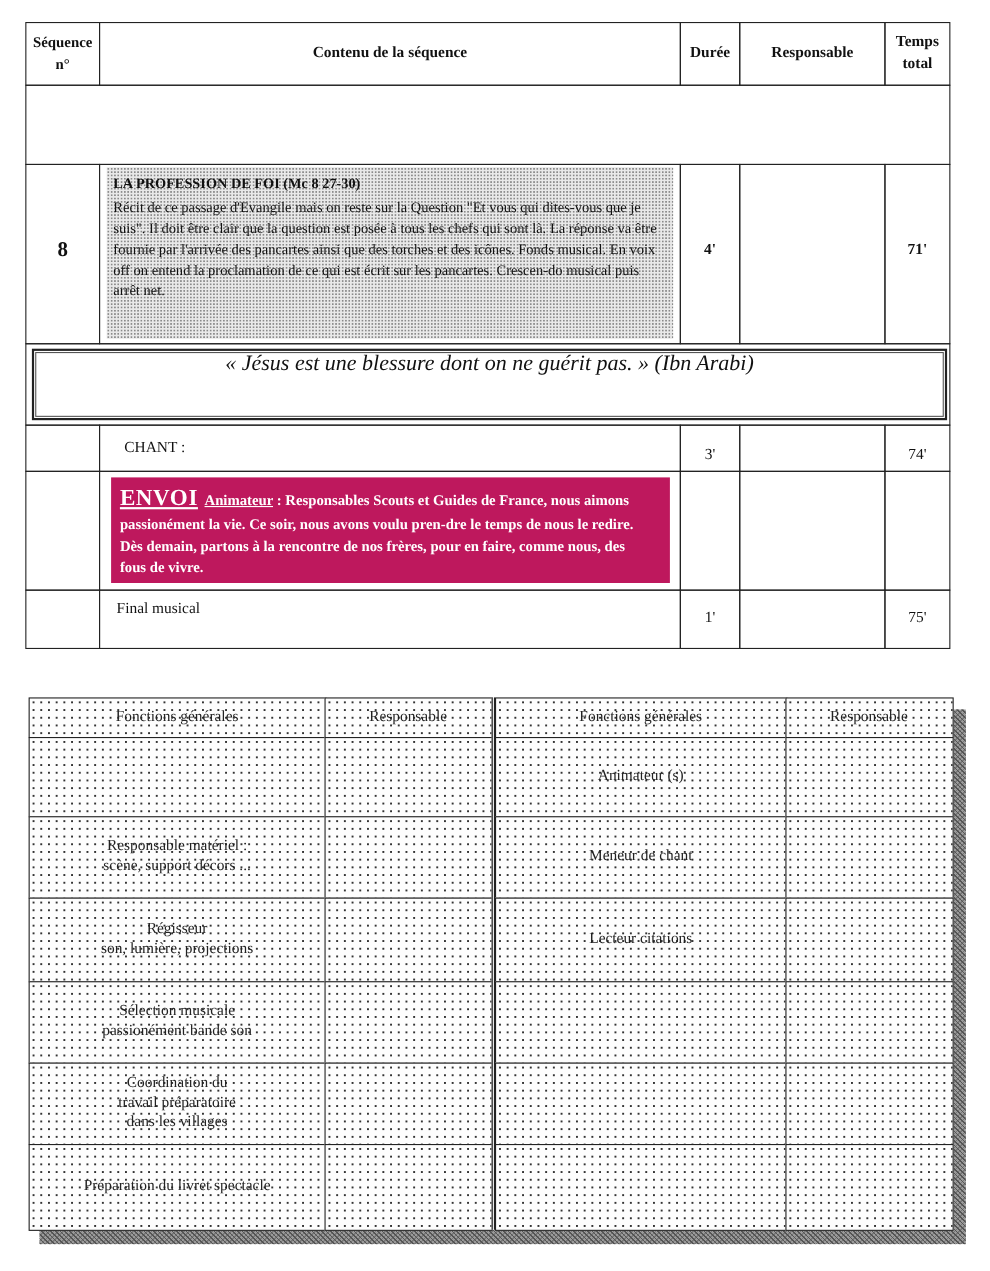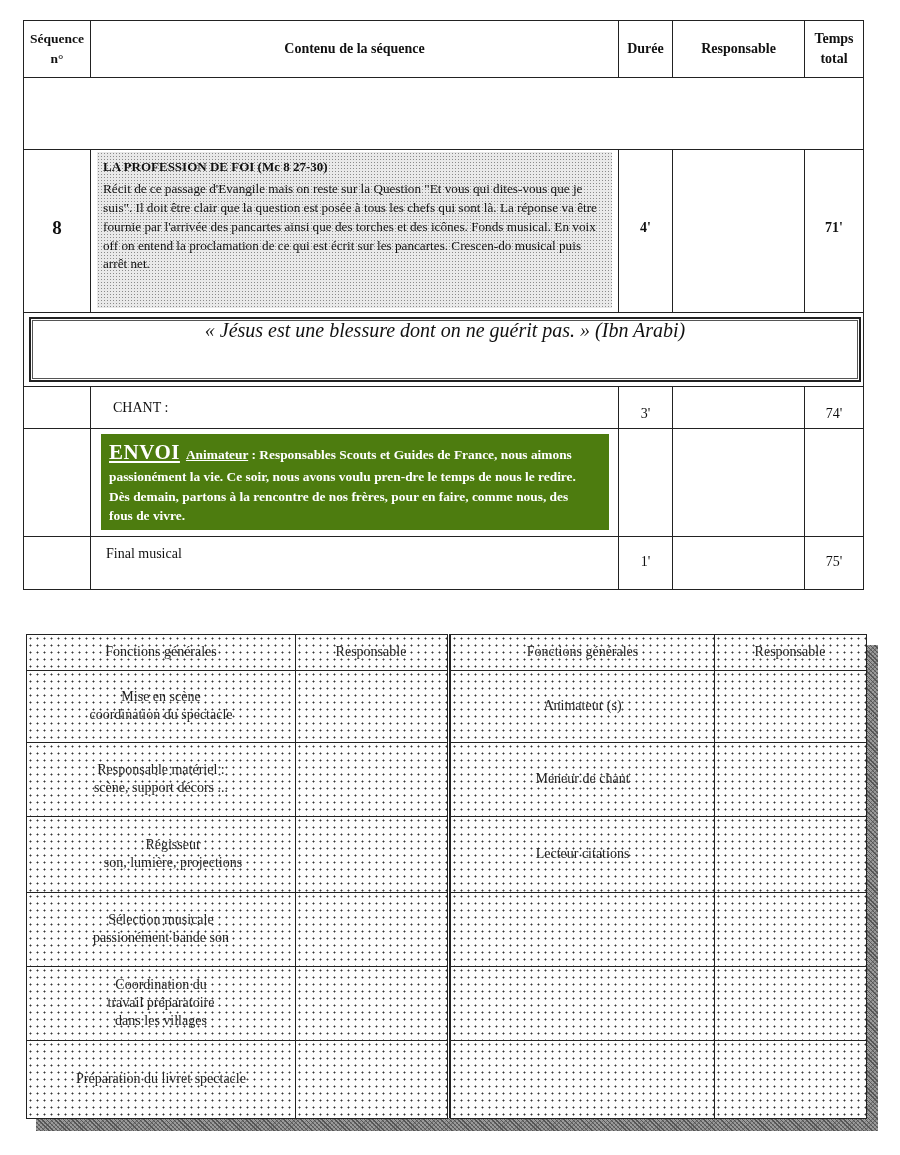--- a/index.html
+++ b/index.html
@@ -18,21 +18,21 @@
   .gray-box {
     position: absolute; left: 97px; top: 152px; width: 515px; height: 156px; box-sizing: border-box;
     background-color: #e9e9e9;
     background-image: radial-gradient(#8a8a8a 0.7px, transparent 0.9px);
     background-size: 3px 3px;
     padding: 6px 8px 0 6px; font-size: 13.2px; line-height: 1.42;
   }
   .gray-box .title { font-weight: bold; font-size: 13px; margin-bottom: 4px; }
   .black-box {
     position: absolute; left: 101px; top: 434px; width: 508px; height: 96px; box-sizing: border-box;
-    background: #4d7c0f; color: #fff; font-weight: bold; font-size: 13.4px; line-height: 1.45;
+    background: #be185d; color: #fff; font-weight: bold; font-size: 13.4px; line-height: 1.45;
     padding: 3px 16px 0 8px;
   }
   .black-box .envoi { font-size: 21px; text-decoration: underline; letter-spacing: 0.5px; margin-right: 6px; }
   .black-box .anim { font-size: 13.4px; text-decoration: underline; }
   .plain { position: absolute; font-size: 14px; }
   .num { position: absolute; font-size: 14px; text-align: center; }
   
   .shadow-box { position: absolute; left: 36px; top: 645px; width: 842px; height: 486px;
     background-color: #9a9a9a;
     background-image: repeating-linear-gradient(45deg, #555 0 1px, transparent 1px 3px), repeating-linear-gradient(-45deg, #777 0 1px, transparent 1px 3px); }
@@ -111,35 +111,33 @@
 <div class="bottom-table" id="ftable">
     <div class="dot" style="left: 0px; top: 0px; width: 271px; height: 37px;"></div>
     <div class="dot-label" style="left: 0px; top: 0px; width: 270px; height: 36px; white-space: pre-line;">Fonctions générales</div>
     <div class="dot" style="left: 269px; top: 0px; width: 153px; height: 37px;"></div>
     <div class="dot-label" style="left: 269px; top: 0px; width: 152px; height: 36px; white-space: pre-line;">Responsable</div>
     <div class="dot" style="left: 424px; top: 0px; width: 266px; height: 37px;"></div>
     <div class="dot-label" style="left: 424px; top: 0px; width: 265px; height: 36px; white-space: pre-line;">Fonctions générales</div>
     <div class="dot" style="left: 688px; top: 0px; width: 153px; height: 37px;"></div>
     <div class="dot-label" style="left: 688px; top: 0px; width: 152px; height: 36px; white-space: pre-line;">Responsable</div>
     <div class="dot" style="left: 0px; top: 36px; width: 271px; height: 73px;"></div>
-    <div class="dot-label" style="left: 0px; top: 36px; width: 270px; height: 72px; white-space: pre-line;">Mise en scène
-coordination du spectacle</div>
     <div class="dot" style="left: 269px; top: 36px; width: 153px; height: 73px;"></div>
     <div class="dot" style="left: 424px; top: 36px; width: 266px; height: 73px;"></div>
     <div class="dot-label" style="left: 424px; top: 36px; width: 265px; height: 72px; white-space: pre-line;">Animateur (s)</div>
     <div class="dot" style="left: 688px; top: 36px; width: 153px; height: 73px;"></div>
     <div class="dot" style="left: 0px; top: 108px; width: 271px; height: 75px;"></div>
     <div class="dot-label" style="left: 0px; top: 108px; width: 270px; height: 74px; white-space: pre-line;">Responsable matériel :
 scène, support décors ...</div>
     <div class="dot" style="left: 269px; top: 108px; width: 153px; height: 75px;"></div>
     <div class="dot" style="left: 424px; top: 108px; width: 266px; height: 75px;"></div>
     <div class="dot-label" style="left: 424px; top: 108px; width: 265px; height: 74px; white-space: pre-line;">Meneur de chant</div>
     <div class="dot" style="left: 688px; top: 108px; width: 153px; height: 75px;"></div>
     <div class="dot" style="left: 0px; top: 182px; width: 271px; height: 77px;"></div>
-    <div class="dot-label" style="left: 0px; top: 182px; width: 270px; height: 76px; white-space: pre-line; margin-left: 12px;">Régisseur
+    <div class="dot-label" style="left: 0px; top: 182px; width: 270px; height: 76px; white-space: pre-line;">Régisseur
 son, lumière, projections</div>
     <div class="dot" style="left: 269px; top: 182px; width: 153px; height: 77px;"></div>
     <div class="dot" style="left: 424px; top: 182px; width: 266px; height: 77px;"></div>
     <div class="dot-label" style="left: 424px; top: 182px; width: 265px; height: 76px; white-space: pre-line;">Lecteur citations</div>
     <div class="dot" style="left: 688px; top: 182px; width: 153px; height: 77px;"></div>
     <div class="dot" style="left: 0px; top: 258px; width: 271px; height: 75px;"></div>
     <div class="dot-label" style="left: 0px; top: 258px; width: 270px; height: 74px; white-space: pre-line;">Sélection musicale
 passionément bande son</div>
     <div class="dot" style="left: 269px; top: 258px; width: 153px; height: 75px;"></div>
     <div class="dot" style="left: 424px; top: 258px; width: 266px; height: 75px;"></div>

